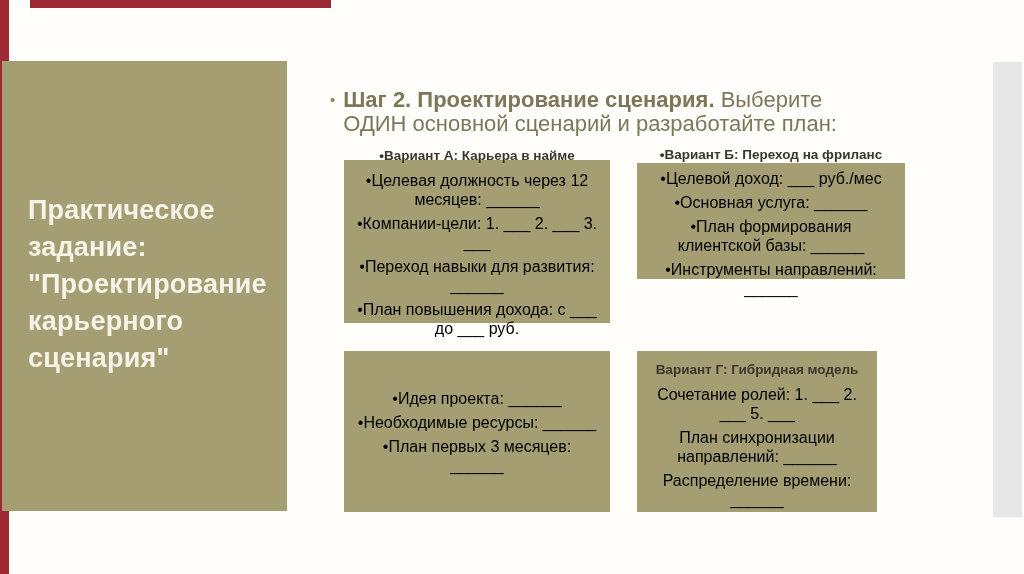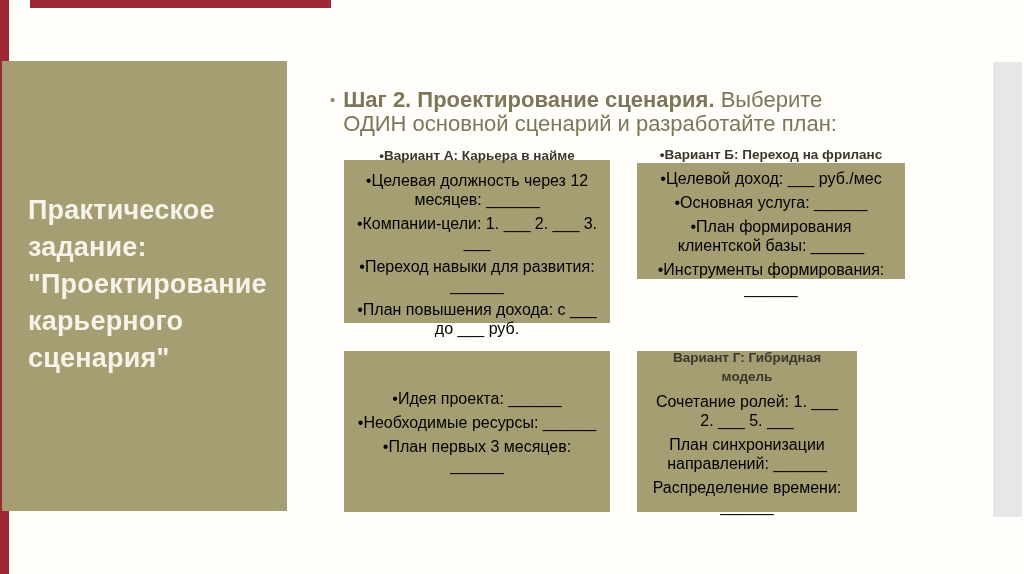--- a/index.html
+++ b/index.html
@@ -37,21 +37,21 @@
   }
   .vbox .box-title{
     color:#3a372c;font-weight:bold;font-size:13.5px;line-height:19px;margin:3px 0;
   }
   .vbox .box-line{
     color:#000000;font-size:16px;line-height:19px;margin:2.5px 0;
   }
   .box-a{left:344px;top:160px;width:266px;height:163px;}
   .box-b{left:637px;top:163px;width:268px;height:116px;}
   .box-v{left:344px;top:351px;width:266px;height:161px;}
-  .box-g{left:637px;top:351px;width:220px;height:161px;}
+  .box-g{left:637px;top:351px;width:240px;height:161px;justify-content:space-between;}
   .next-slide-edge{
     position:absolute;left:993px;top:62px;width:29px;height:455px;background:#e7e7e7;
   }
 </style>
 </head>
 <body>
 
 <div>
 
   <div class="accent-top"></div>
@@ -72,21 +72,21 @@
     <div class="box-line">•Компании-цели: 1. ___ 2. ___ 3. ___</div>
     <div class="box-line">•Переход навыки для развития: ______</div>
     <div class="box-line">•План повышения дохода: с ___ до ___ руб.</div>
   </div>
 
   <div class="vbox box-b">
     <div class="box-title">•Вариант Б: Переход на фриланс</div>
     <div class="box-line">•Целевой доход: ___ руб./мес</div>
     <div class="box-line">•Основная услуга: ______</div>
     <div class="box-line">•План формирования клиентской базы: ______</div>
-    <div class="box-line">•Инструменты формирования: ______</div>
+    <div class="box-line">•Инструменты направлений: ______</div>
   </div>
 
   <div class="vbox box-v">
     <div class="box-line">•Идея проекта: ______</div>
     <div class="box-line">•Необходимые ресурсы: ______</div>
     <div class="box-line">•План первых 3 месяцев: ______</div>
   </div>
 
   <div class="vbox box-g">
     <div class="box-title">Вариант Г: Гибридная модель</div>

